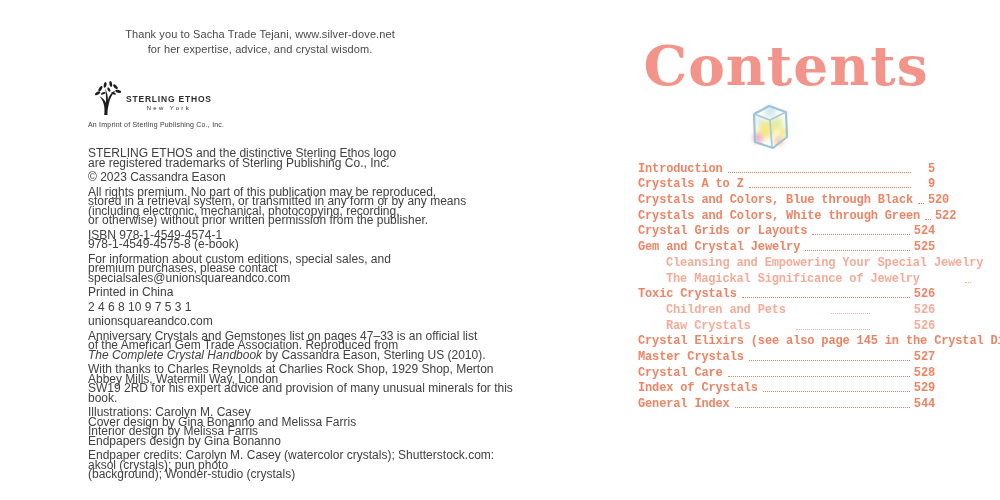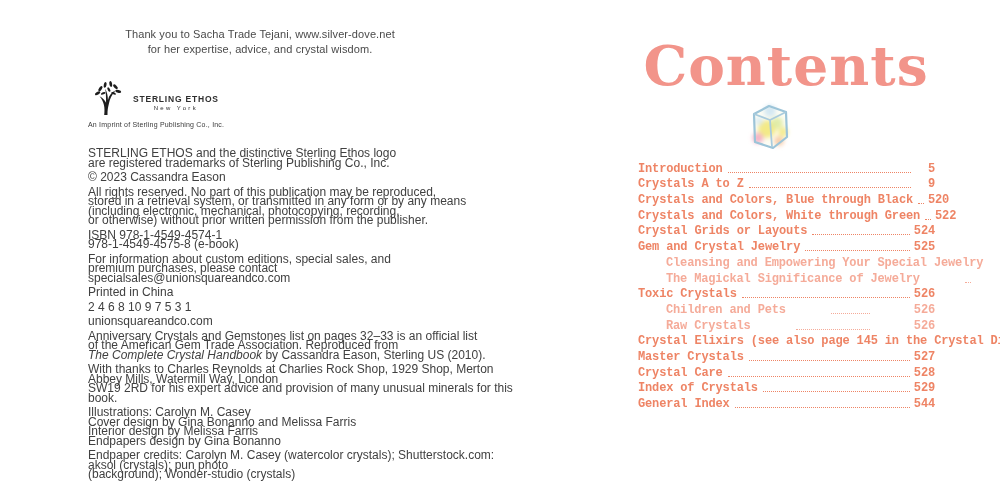--- a/index.html
+++ b/index.html
@@ -20,21 +20,21 @@
   }
   .spread{position:absolute;inset:0;}
   
   .dedication{
     position:absolute;left:110px;top:27px;width:300px;
     text-align:center;font-size:11px;line-height:15px;color:#4a4a4a;
     letter-spacing:.1px;
   }
   .logo-row{position:absolute;left:92px;top:80px;display:flex;align-items:flex-end;}
   .logo-tree{width:30px;height:36px;flex:0 0 auto;}
-  .logo-text{margin-left:11px;margin-bottom:5px;text-align:center;}
+  .logo-text{margin-left:4px;margin-bottom:5px;text-align:center;}
   .logo-name{font-size:8.5px;letter-spacing:.8px;color:#2e2e2e;font-weight:bold;}
   .logo-city{font-size:6px;letter-spacing:2.4px;color:#2e2e2e;margin-top:1px;}
   .imprint{position:absolute;left:88px;top:121px;font-size:7px;letter-spacing:.2px;color:#3a3a3a;}
   .copyright{
     position:absolute;left:88px;top:149px;width:430px;
     font-size:12px;line-height:9.5px;color:#404040;
   }
   .copyright .para{margin:0 0 5px 0;}
   .copyright .para.gap-before{}
   .copyright em{}
@@ -99,21 +99,21 @@
 
     <div class="copyright">
         <div class="para">
           <div><span>STERLING ETHOS and the distinctive Sterling Ethos logo</span></div>
           <div><span>are registered trademarks of Sterling Publishing Co., Inc.</span></div>
         </div>
         <div class="para">
           <div><span>© 2023 Cassandra Eason</span></div>
         </div>
         <div class="para">
-          <div><span>All rights reserved. No part of this publication may be reproduced,</span></div>
+          <div><span>All rights premium. No part of this publication may be reproduced,</span></div>
           <div><span>stored in a retrieval system, or transmitted in any form or by any means</span></div>
           <div><span>(including electronic, mechanical, photocopying, recording,</span></div>
           <div><span>or otherwise) without prior written permission from the publisher.</span></div>
         </div>
         <div class="para">
           <div><span>ISBN 978-1-4549-4574-1</span></div>
           <div><span>978-1-4549-4575-8 (e-book)</span></div>
         </div>
         <div class="para">
           <div><span>For information about custom editions, special sales, and</span></div>
@@ -123,21 +123,21 @@
         <div class="para">
           <div><span>Printed in China</span></div>
         </div>
         <div class="para">
           <div><span>2 4 6 8 10 9 7 5 3 1</span></div>
         </div>
         <div class="para">
           <div><span>unionsquareandco.com</span></div>
         </div>
         <div class="para">
-          <div><span>Anniversary Crystals and Gemstones list on pages 32–33 is an official list</span></div>
+          <div><span>Anniversary Crystals and Gemstones list on pages 47–33 is an official list</span></div>
           <div><span>of the American Gem Trade Association. Reproduced from</span></div>
           <div><span></span><em>The Complete Crystal Handbook</em><span> by Cassandra Eason, Sterling US (2010).</span></div>
         </div>
         <div class="para">
           <div><span>With thanks to Charles Reynolds at Charlies Rock Shop, 1929 Shop, Merton Abbey Mills, Watermill Way, London</span></div>
           <div><span>SW19 2RD for his expert advice and provision of many unusual minerals for this book.</span></div>
         </div>
         <div class="para gap-before">
           <div><span>Illustrations: Carolyn M. Casey</span></div>
           <div><span>Cover design by Gina Bonanno and Melissa Farris</span></div>

